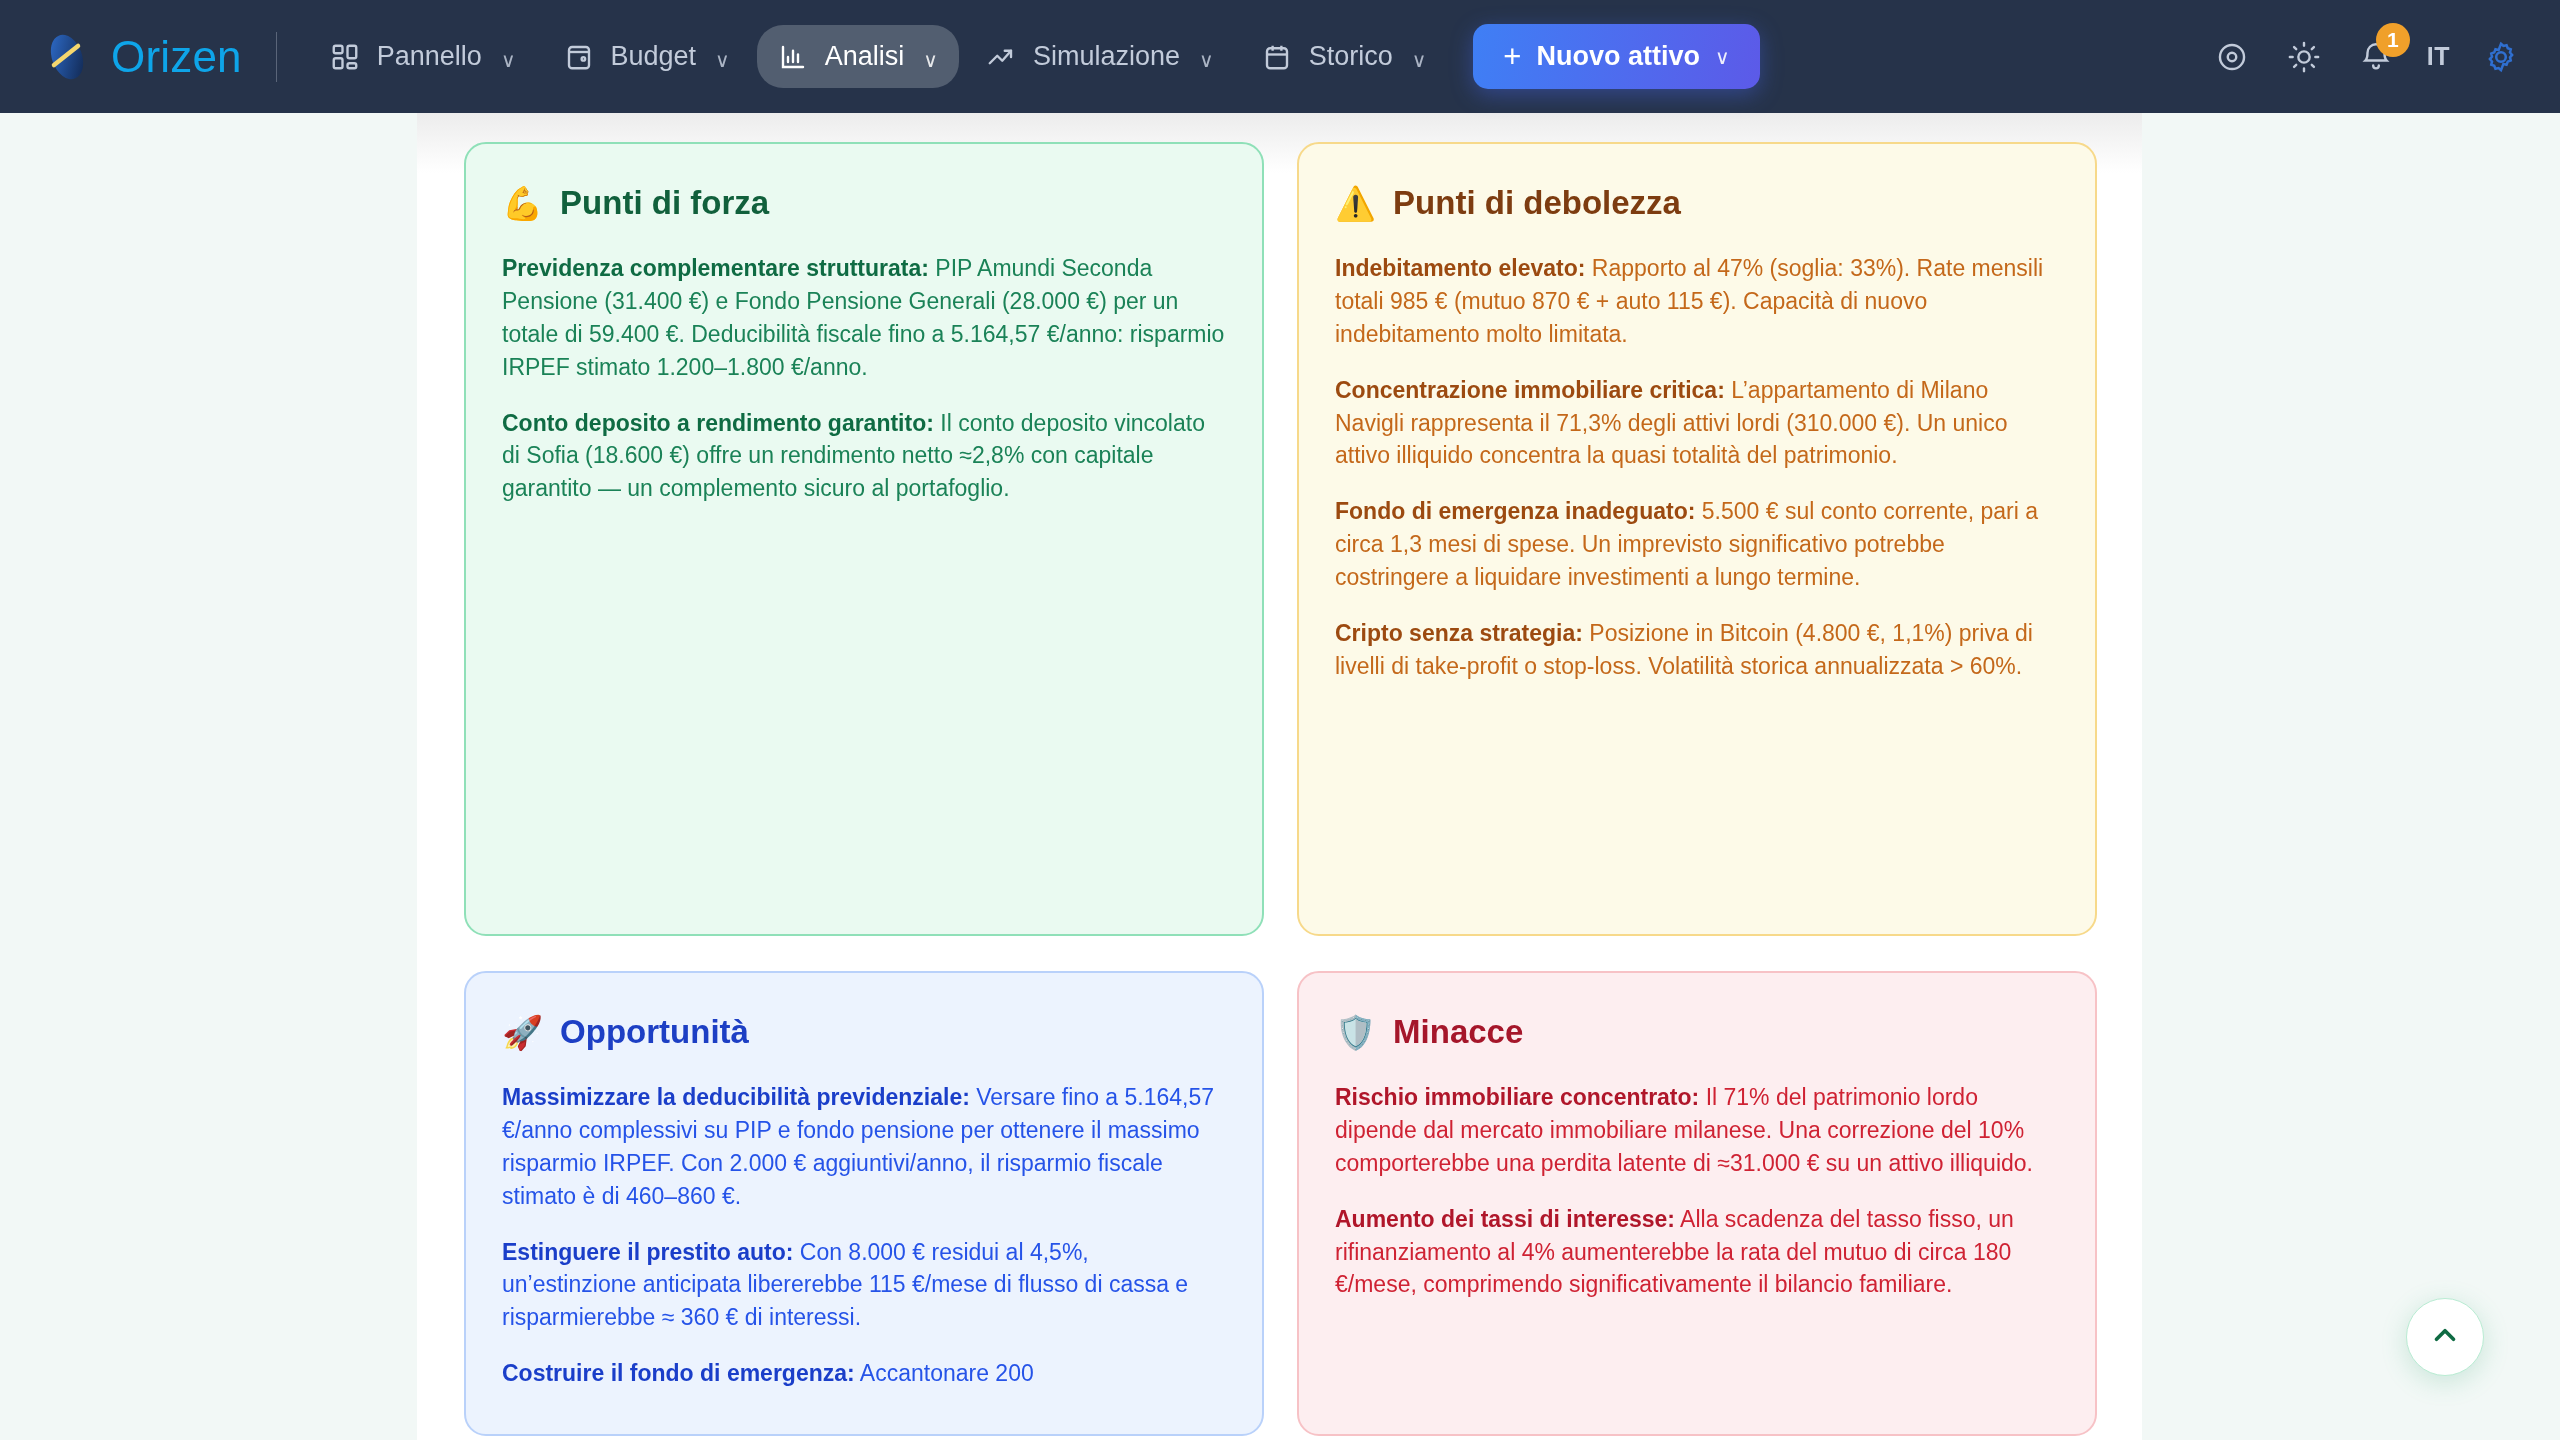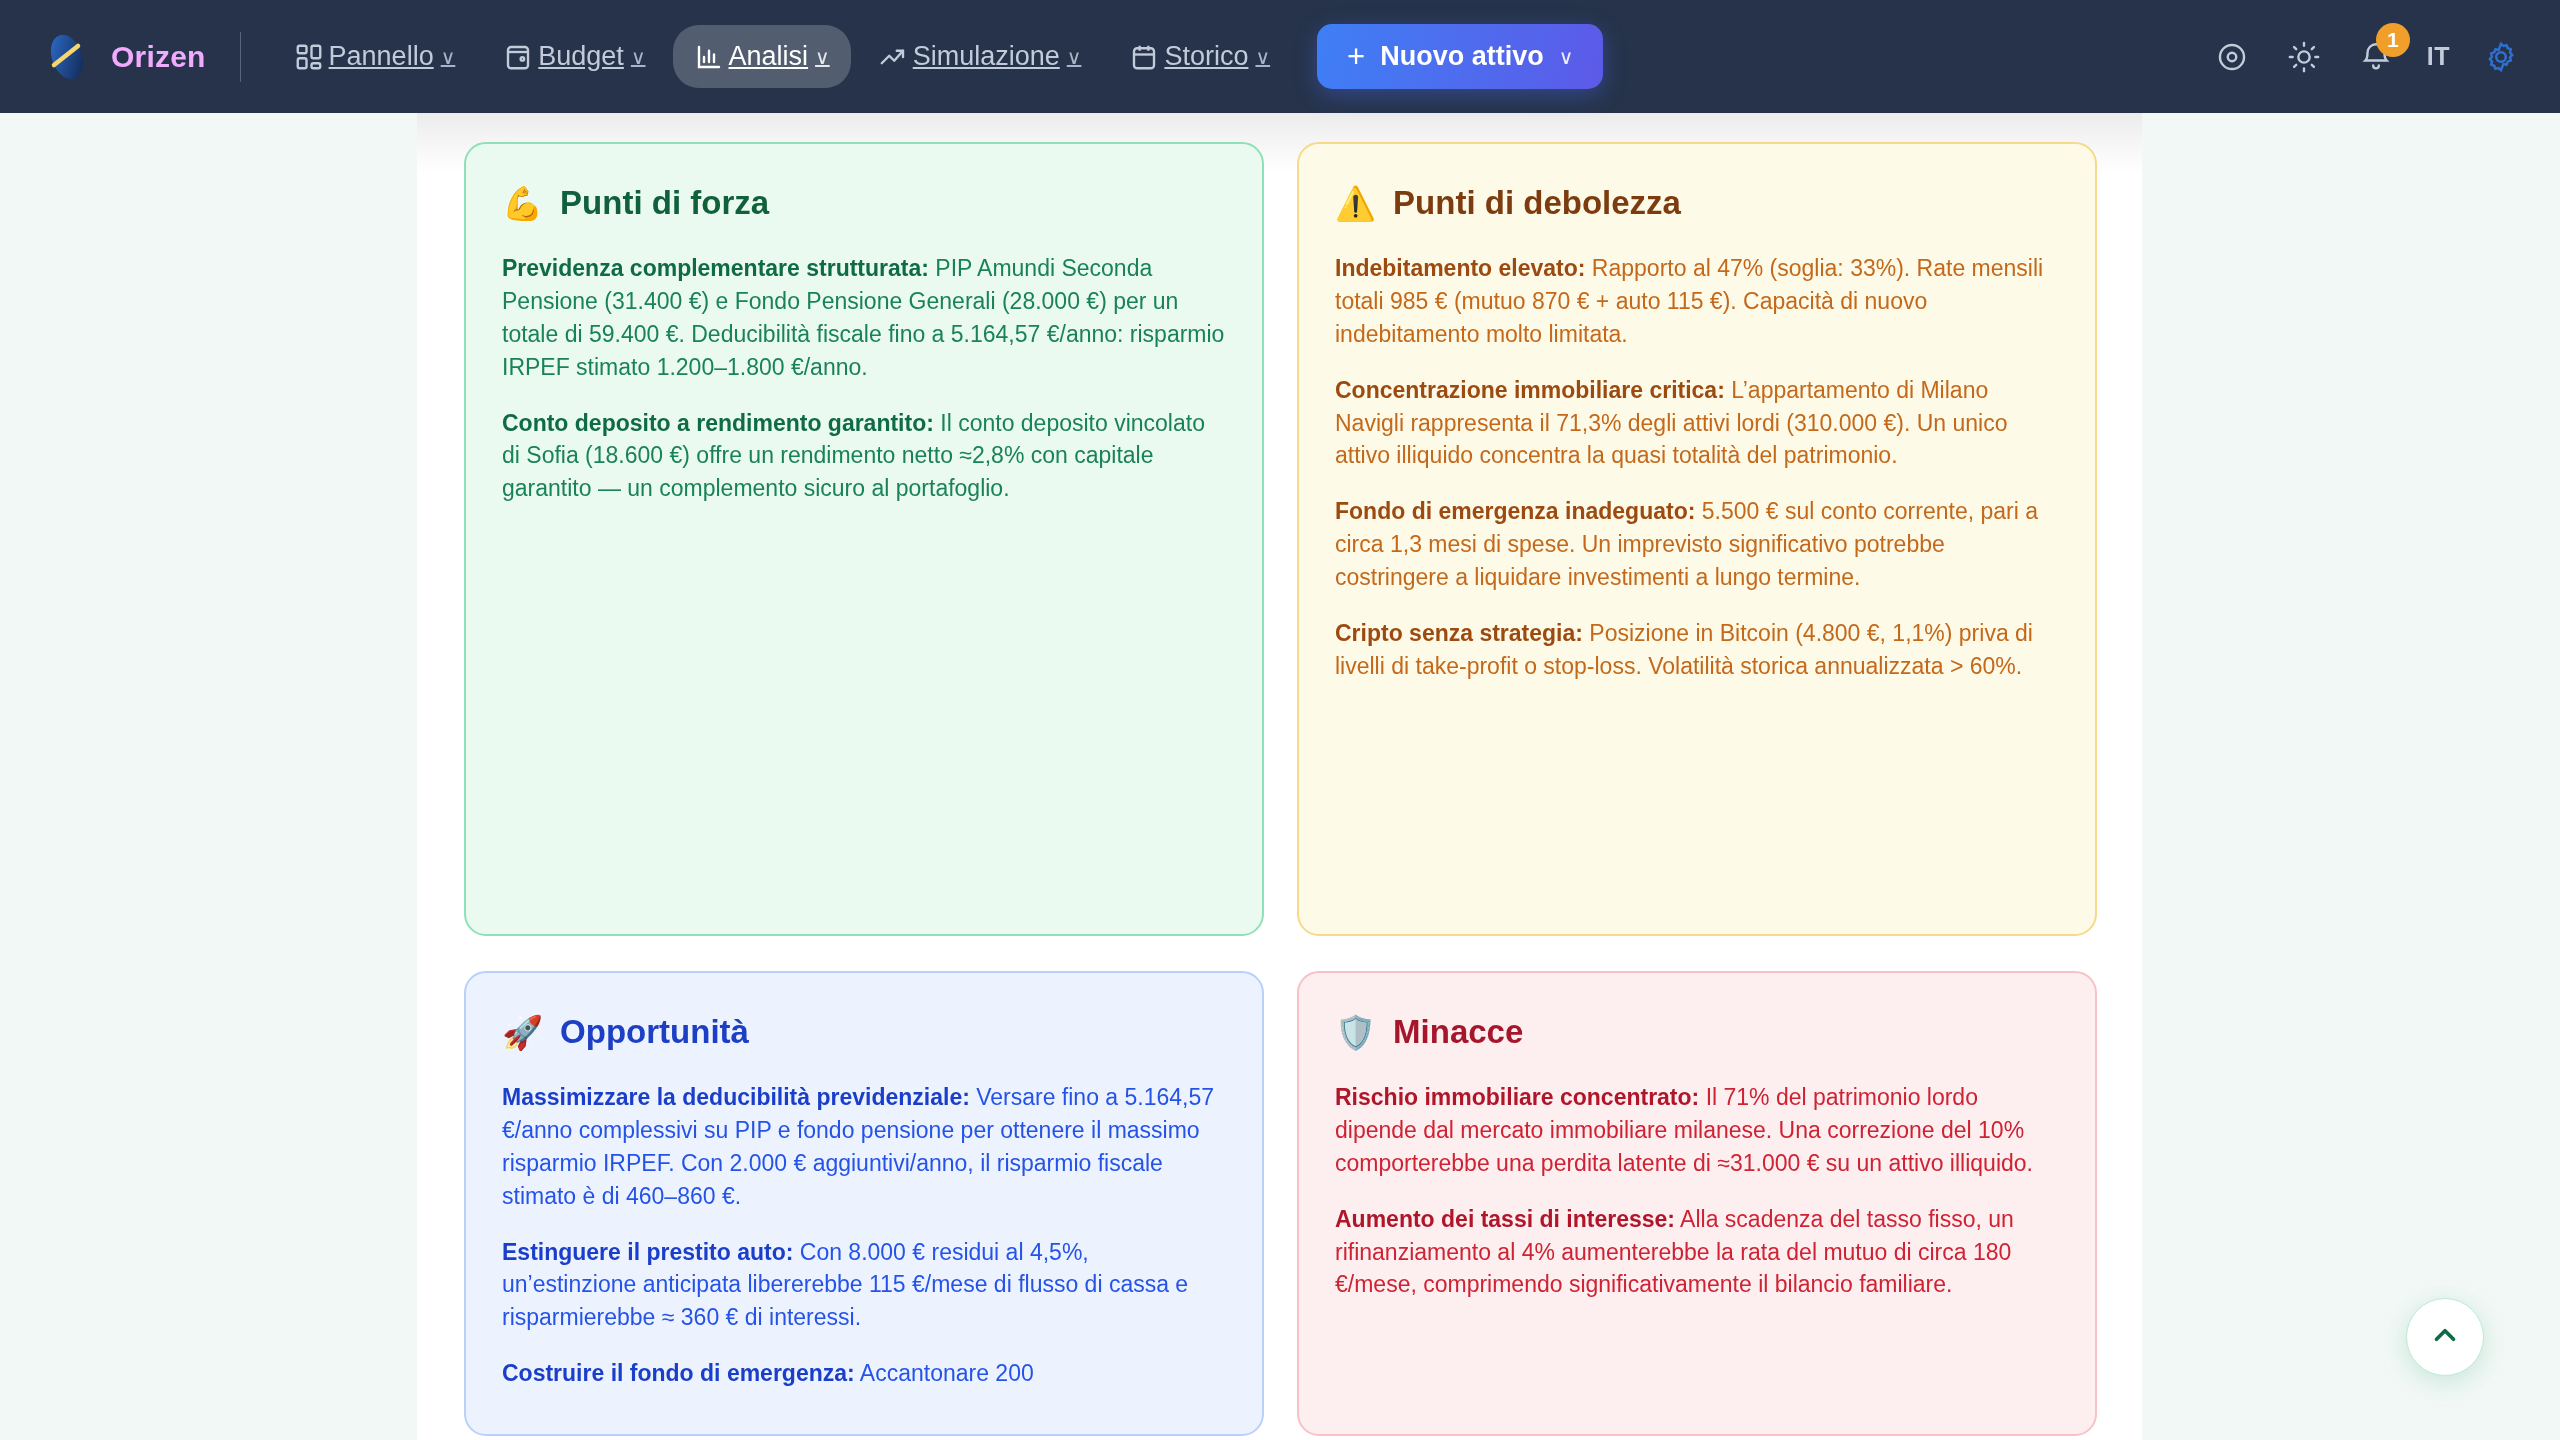--- a/index.html
+++ b/index.html
@@ -15,35 +15,34 @@
     position: absolute; top: 0; left: 0;
     width: 2560px; height: 113px;
     background: #26334a;
     display: flex; align-items: center;
     padding: 0 38px 0 42px;
     z-index: 50;
   }
   .brand { display: flex; align-items: center; gap: 19px; }
   .brand-logo { width: 50px; height: 50px; position: relative; }
   .brand-name {
-    color: #f0abfc; font-size: 30px; font-weight: 700; letter-spacing: .2px;
+    color: #0ea5e9; font-size: 44px; font-weight: 400; letter-spacing: .2px;
   }
   .nav-divider {
     width: 1px; height: 50px; background: #5a6579;
     margin: 0 32px 0 34px;
   }
   .nav-items { display: flex; align-items: center; gap: 6px; }
   .nav-item {
-    display: flex; align-items: center; gap: 5px;
+    display: flex; align-items: flex-end; gap: 17px;
     padding: 16px 21px;
     border-radius: 13px;
     color: #c2cbda; font-size: 27px; font-weight: 500;
     white-space: nowrap;
     cursor: pointer;
-    text-decoration: underline;
   }
   .nav-item.active { background: #525e70; color: #ffffff; border-radius: 26px; }
   .nav-item .chev { font-size: 20px; opacity: .85; margin-left: 2px; }
   .nav-icon { width: 30px; height: 30px; display:block; }
 
   .nav-cta {
     display: flex; align-items: center; gap: 15px;
     margin-left: 26px;
     padding: 17px 30px;
     border-radius: 15px;

